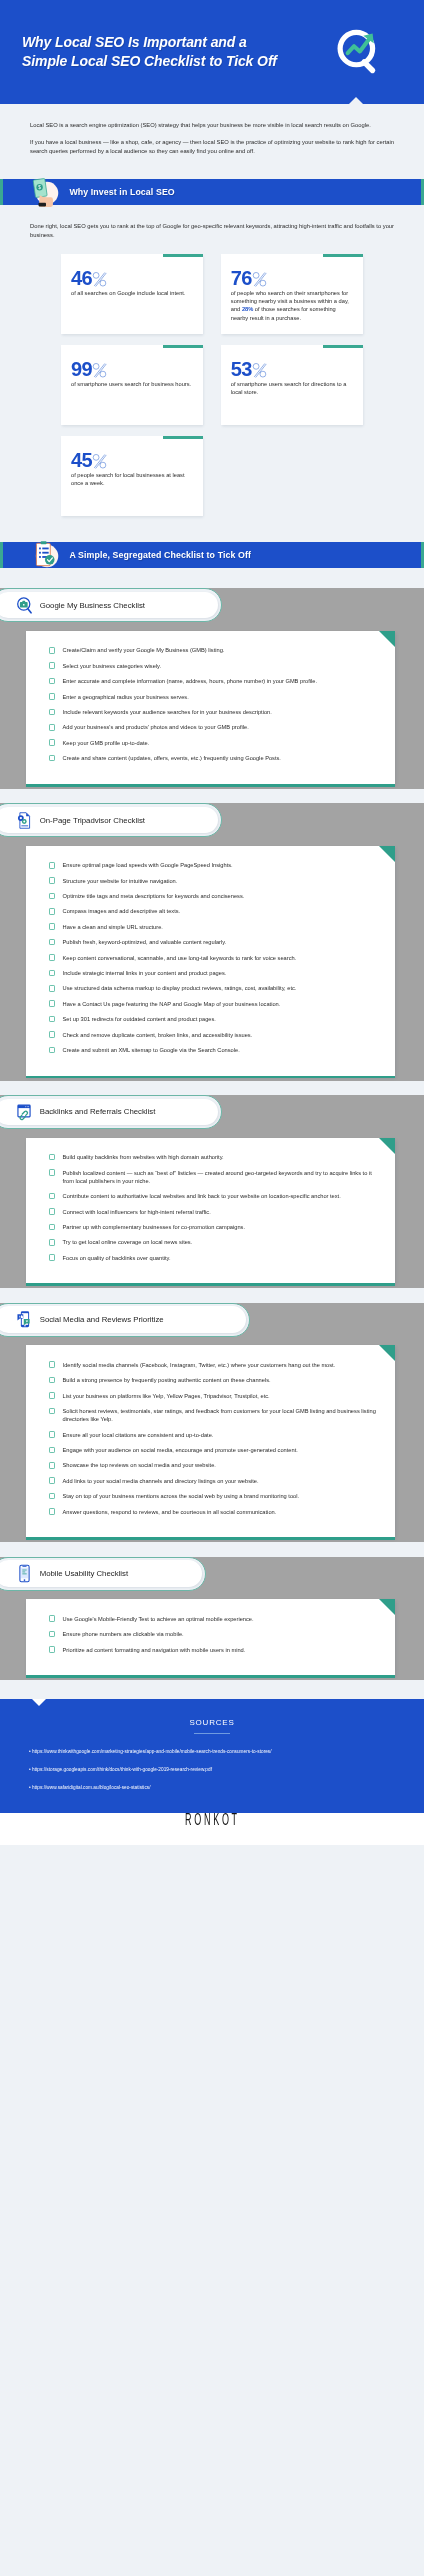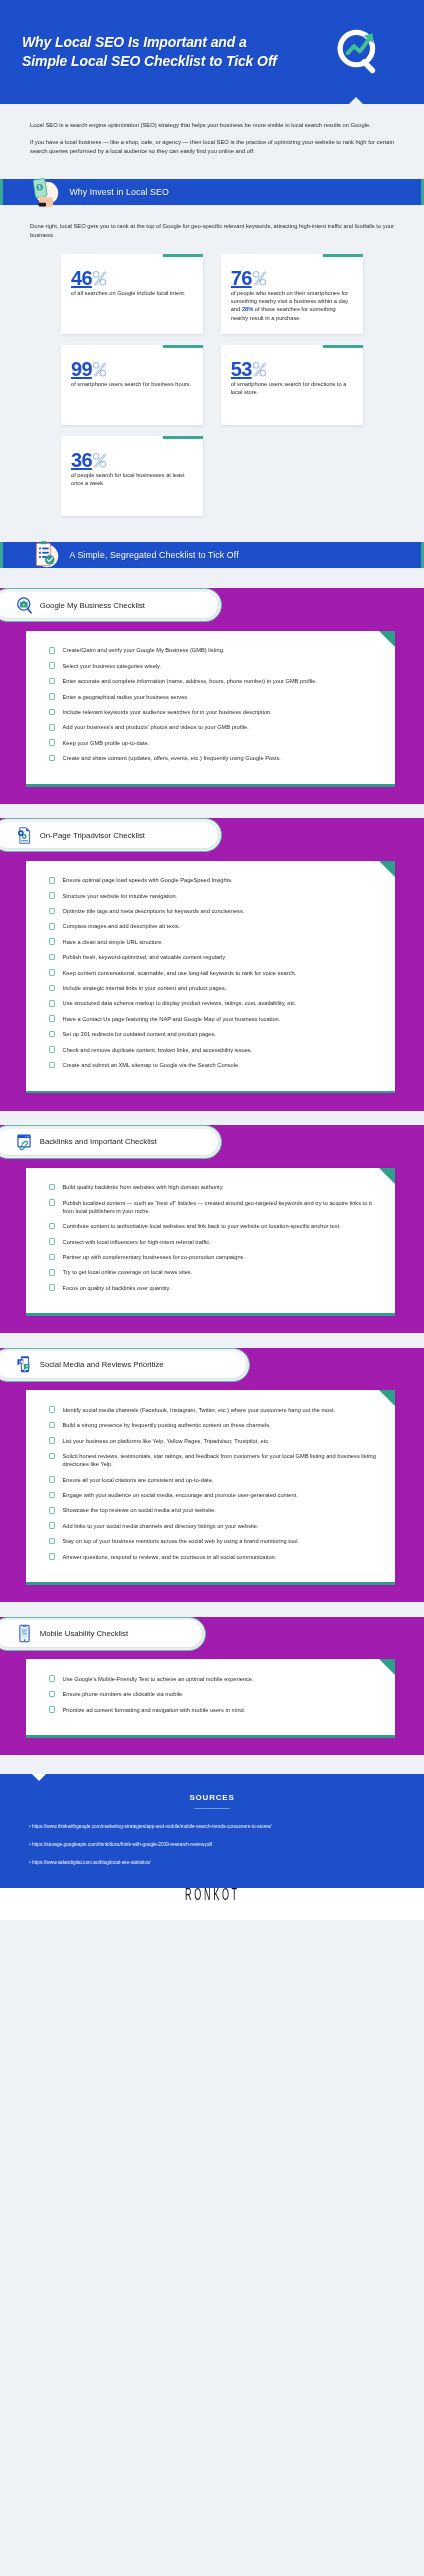--- a/index.html
+++ b/index.html
@@ -88,21 +88,21 @@
     width: 32px; height: 32px;
     margin-left: 26.4px;
     margin-right: 7.7px;
     flex: none;
     position: relative;
     z-index: 2;
   }
   .section-bar-title {
     color: #ffffff;
     font-size: 8.8px;
-    font-weight: normal;
+    font-weight: bold;
     letter-spacing: 0.1px;
     text-shadow: 0.6px 0.6px 1.1px rgba(0,0,0,0.2);
   }
 
   
   .stats-lead {
     background: #eef2f6;
     padding: 11px 30px 3.3px 30px;
     font-size: 5.8px;
     line-height: 1.6;
@@ -124,25 +124,24 @@
     min-height: 80px;
   }
   .stat-card .tab {
     position: absolute;
     top: 0; right: 0;
     width: 40px; height: 3.3px;
     background: #3aa892;
   }
   .stat-num {
     display: flex;
-    align-items: flex-start;
+    align-items: flex-end;
     color: #1c4fc9;
     line-height: 0.92;
     margin-bottom: 1.7px;
-    text-decoration: underline;
   }
   .stat-num .v {
     font-size: 20px;
     font-weight: bold;
     letter-spacing: -0.7px;
   }
   .stat-num .pct {
     position: relative;
     width: 15px;
     height: 16.5px;
@@ -151,21 +150,21 @@
     flex: none;
   }
   .stat-text {
     font-size: 5.7px;
     line-height: 1.42;
     color: #2b2b2b;
   }
   .stat-text b { color: #1c4fc9; }
 
   
-  .checklist-block { background: #a21caf; padding: 0 0 20px 0; }
+  .checklist-block { background: #a3a3a3; padding: 0 0 5px 0; }
   .cl-title-wrap {
     position: relative;
     margin: 14.3px 0 0 -8.8px;
     width: 231px;
   }
   .cl-title-outer {
     border: 0.8px solid #6cb6a7;
     border-radius: 19px;
     padding: 2.8px;
     background: #eef2f6;
@@ -239,21 +238,21 @@
     left: 32px;
     top: 0;
     width: 0; height: 0;
     border-left: 7.7px solid transparent;
     border-right: 7.7px solid transparent;
     border-top: 7.7px solid #ffffff;
   }
   .sources-h {
     text-align: center;
     color: #ffffff;
-    font-weight: bold;
+    font-weight: normal;
     font-size: 8px;
     letter-spacing: 0.8px;
   }
   .sources-rule {
     width: 36px; height: 1.1px;
     background: #6f9be0;
     margin: 6px auto 14.3px auto;
   }
   .source-item {
     color: #ffffff;
@@ -386,21 +385,21 @@
             <line x1="29" y1="4" x2="7" y2="32" stroke="#4a7bd6" stroke-width="1.2"></line>
           </svg>
       </span>
     </div>
     <div class="stat-text">of smartphone users search for directions to a local store.</div>
   </div>
 
   <div class="stat-card">
     <div class="tab"></div>
     <div class="stat-num">
-      <span class="v">36</span>
+      <span class="v">45</span>
       <span class="pct">
         <svg viewBox="0 0 30 34" width="15" height="16.5">
             <circle cx="8" cy="9" r="6" fill="none" stroke="#4a7bd6" stroke-width="1.2"></circle>
             <circle cx="22" cy="25" r="6" fill="none" stroke="#4a7bd6" stroke-width="1.2"></circle>
             <line x1="26" y1="3" x2="4" y2="31" stroke="#4a7bd6" stroke-width="1.2"></line>
             <line x1="29" y1="4" x2="7" y2="32" stroke="#4a7bd6" stroke-width="1.2"></line>
           </svg>
       </span>
     </div>
     <div class="stat-text">of people search for local businesses at least once a week.</div>
@@ -571,21 +570,21 @@
           <svg viewBox="0 0 34 38" width="16.5" height="19">
             <rect x="4" y="6" width="25" height="24" rx="1.5" fill="#ffffff" stroke="#1c4fc9" stroke-width="2.4"></rect>
             <rect x="4" y="6" width="25" height="6" fill="#1c4fc9"></rect>
             <circle cx="23" cy="9" r="1" fill="#ffffff"></circle>
               <circle cx="26" cy="9" r="1" fill="#ffffff"></circle>
               <circle cx="20" cy="9" r="1" fill="#ffffff"></circle>
             <path d="M13 24 l5 -5 a3.6 3.6 0 0 1 5 5 l-3 3" fill="none" stroke="#2f9e8a" stroke-width="2.8" stroke-linecap="round"></path>
             <path d="M19 30 l-5 5 a3.6 3.6 0 0 1 -5 -5 l3 -3" fill="none" stroke="#2f9e8a" stroke-width="2.8" stroke-linecap="round"></path>
           </svg>
         </span>
-        <span class="cl-title-text">Backlinks and Important Checklist</span>
+        <span class="cl-title-text">Backlinks and Referrals Checklist</span>
       </div>
     </div>
   </div>
 
   <div class="cl-card">
     <div class="fold"></div>
     <div class="cl-item">
         <span class="cl-box"></span>
         <span class="cl-text">Build quality backlinks from websites with high domain authority.</span>
       </div>

